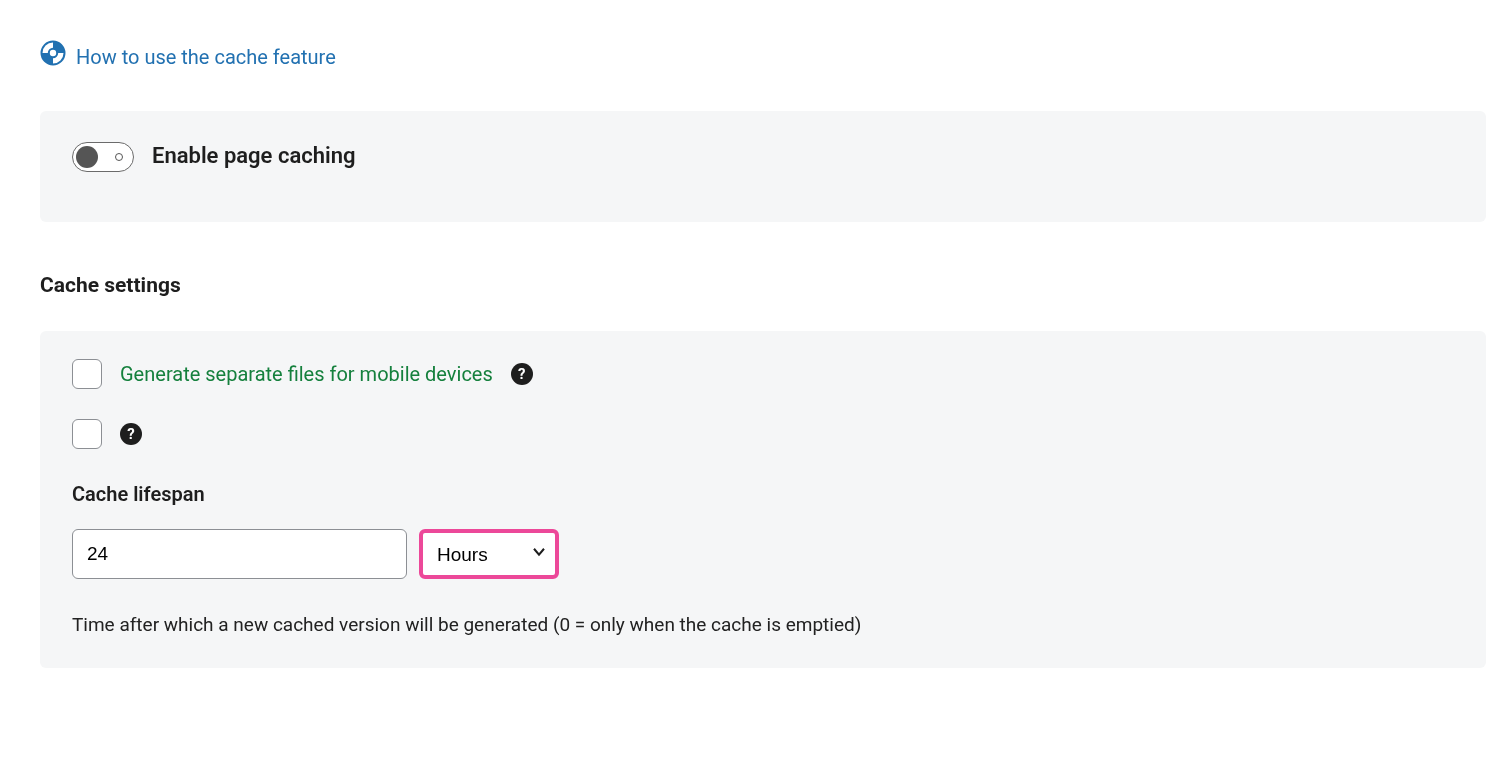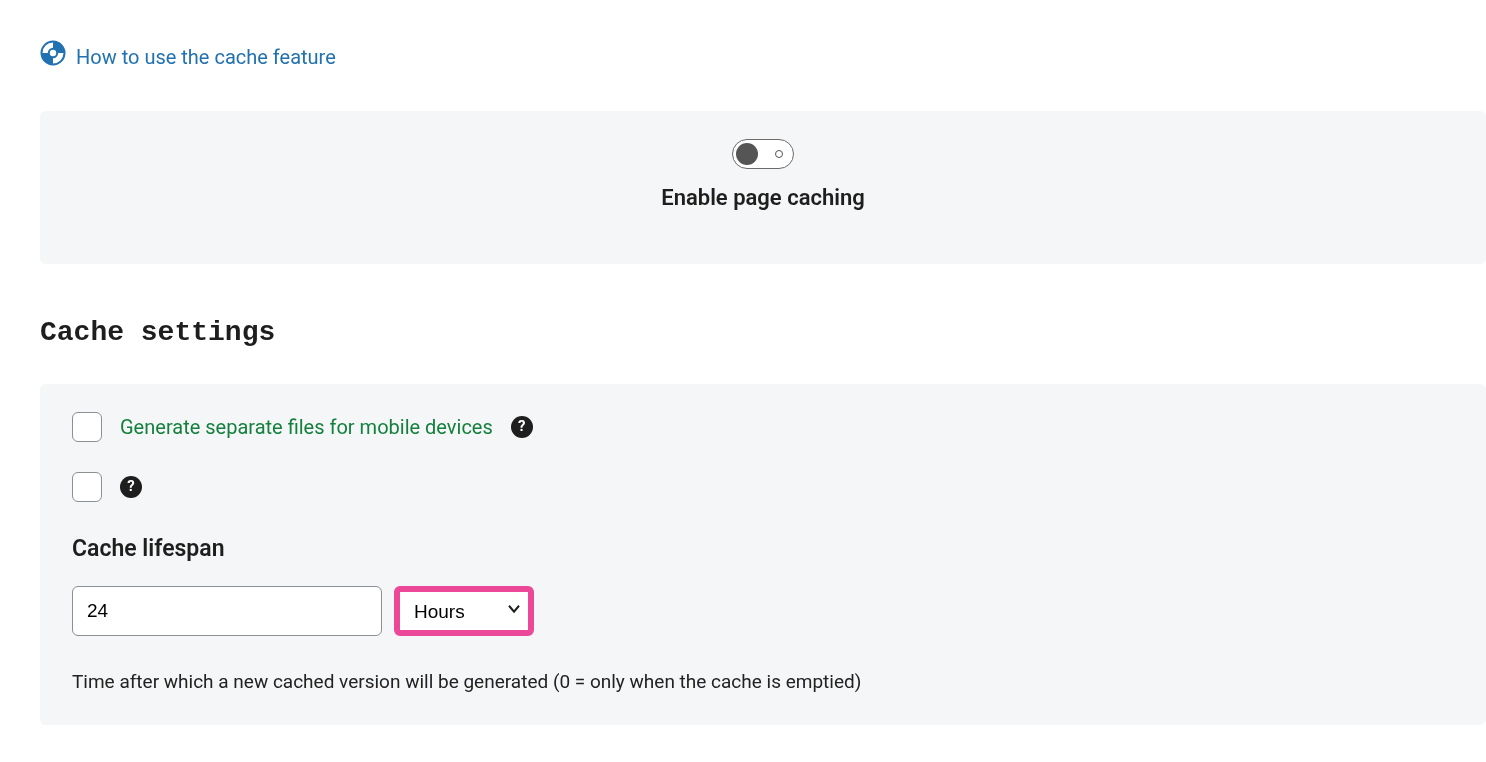--- a/index.html
+++ b/index.html
@@ -29,24 +29,23 @@
 
   .panel {
     background: #f5f6f7;
     border-radius: 6px;
     padding: 28px 32px 28px 32px;
     margin-bottom: 48px;
   }
 
   .toggle-row {
     display: flex;
-    align-items: center;
-    gap: 12px;
+    align-items: flex-end;
+    gap: 18px;
     margin-bottom: 22px;
-    flex-direction: column;
   }
   .toggle {
     position: relative;
     width: 62px;
     height: 30px;
     border: 1.5px solid #6b6b6b;
     border-radius: 20px;
     background: #fff;
     cursor: pointer;
   }
@@ -76,24 +75,23 @@
     font-size: 22px;
     font-weight: 600;
   }
   .desc {
     font-size: 19px;
     color: #222;
     line-height: 1.7;
   }
 
   .section-heading {
-    font-size: 28px;
+    font-size: 21px;
     font-weight: 700;
     margin: 0 0 30px 0;
-    font-family: Liberation Mono, monospace;
   }
 
   .check-row {
     display: flex;
     align-items: center;
     gap: 18px;
     margin-bottom: 30px;
   }
   .checkbox {
     width: 30px;
@@ -115,47 +113,47 @@
     color: #fff;
     font-weight: 700;
     font-size: 15px;
     display: inline-flex;
     align-items: center;
     justify-content: center;
     cursor: pointer;
   }
 
   .field-label {
-    font-size: 23px;
+    font-size: 20px;
     font-weight: 600;
     margin-bottom: 20px;
     margin-top: 10px;
   }
   .field-row {
     display: flex;
     gap: 12px;
     margin-bottom: 22px;
   }
   .text-input {
-    width: 310px;
+    width: 335px;
     height: 50px;
     border: 1px solid #8c8f94;
     border-radius: 6px;
     padding: 0 14px;
     font-size: 19px;
     background: #fff;
   }
   .select-wrap {
     position: relative;
     width: 140px;
   }
   .select {
     width: 100%;
     height: 50px;
-    border: 6px solid #ec4899;
+    border: 4px solid #ec4899;
     border-radius: 6px;
     padding: 0 36px 0 14px;
     font-size: 19px;
     background: #fff;
     appearance: none;
     cursor: pointer;
   }
   .select-wrap .chev {
     position: absolute;
     right: 12px;

